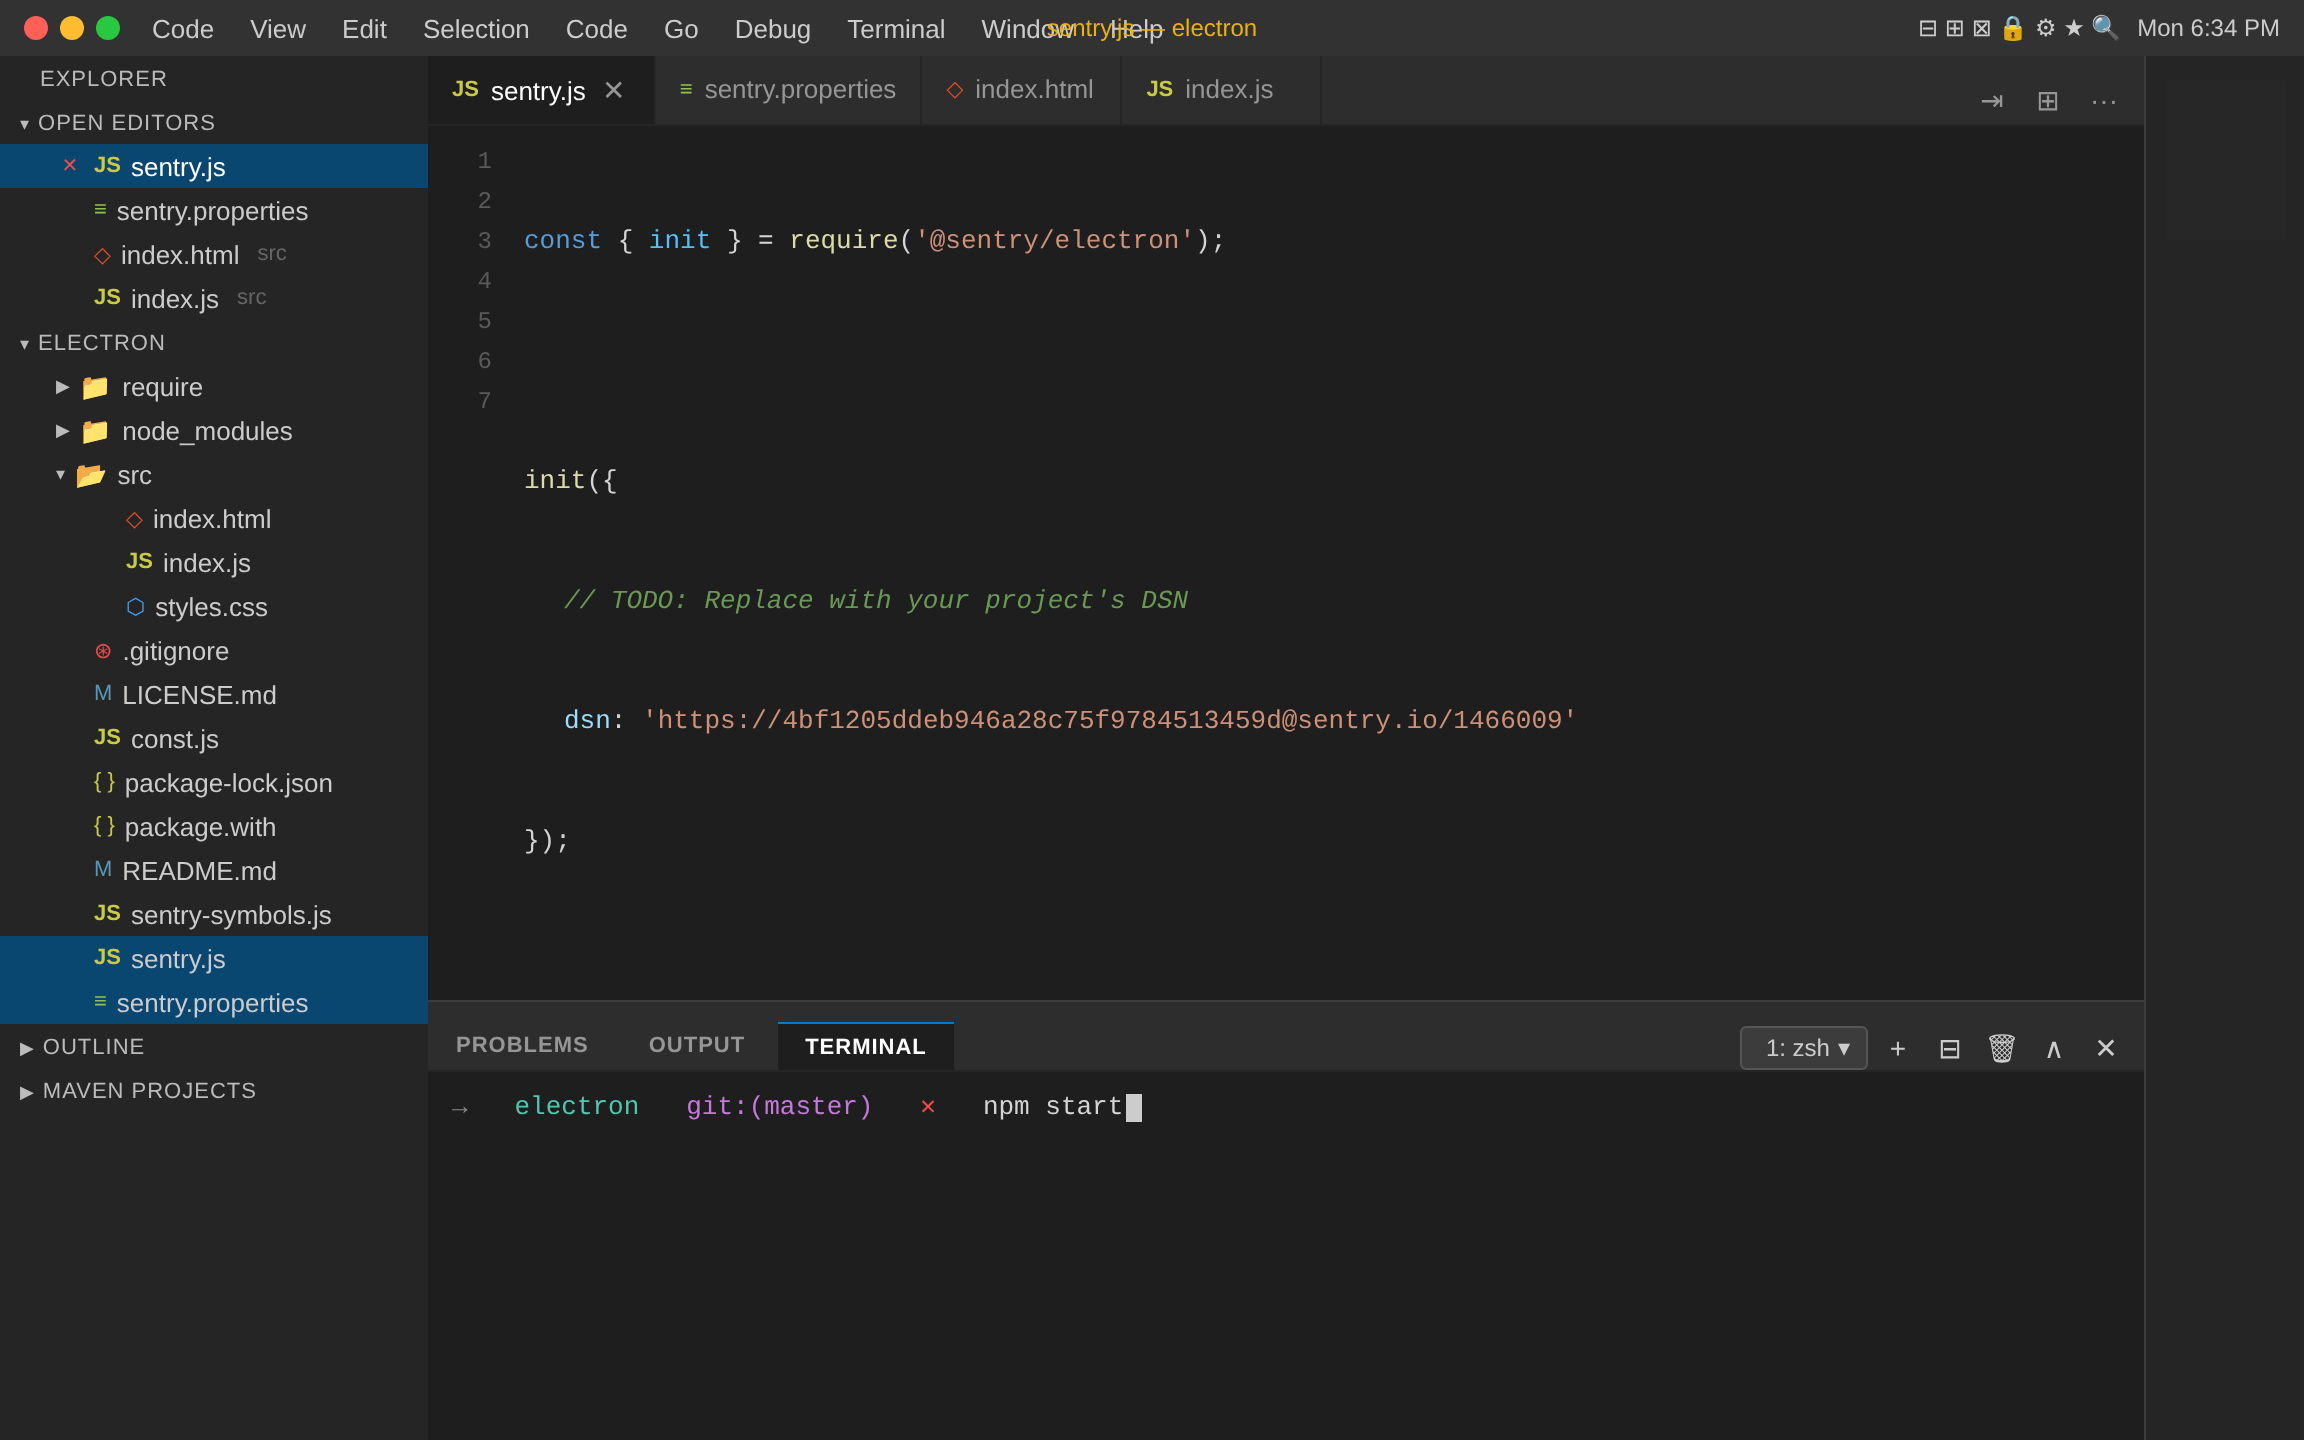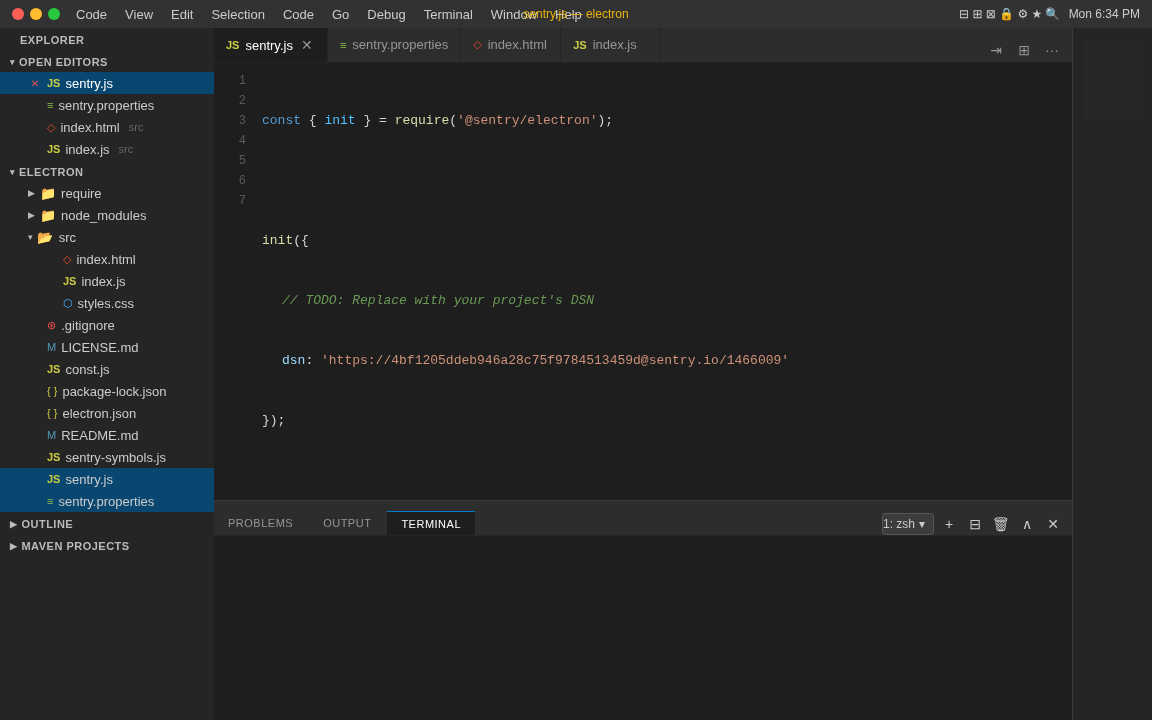--- a/index.html
+++ b/index.html
@@ -69,21 +69,21 @@
       width: 214px;
       background: #252526;
       display: flex;
       flex-direction: column;
       overflow: hidden;
       flex-shrink: 0;
     }
     .sidebar-section-header {
       padding: 6px 10px 4px 20px;
       font-size: 11px;
-      font-weight: 700;
+      font-weight: 400;
       color: #bbbbbb;
       text-transform: uppercase;
       letter-spacing: 0.5px;
       cursor: pointer;
       display: flex;
       align-items: center;
       gap: 4px;
     }
     .chevron { font-size: 9px; color: #bbbbbb; }
     .tree-item {
@@ -236,21 +236,21 @@
       align-items: flex-end;
       border-bottom: 1px solid #252526;
       gap: 2px;
     }
     .panel-tab {
       padding: 0 14px;
       height: 24px;
       display: flex;
       align-items: center;
       font-size: 11px;
-      font-weight: 400;
+      font-weight: 700;
       color: #969696;
       cursor: pointer;
       letter-spacing: 0.5px;
     }
     .panel-tab.active {
       color: #ffffff;
       border-top: 1px solid #007acc;
       background: #1e1e1e;
     }
     .panel-tab-icons {
@@ -303,21 +303,21 @@
 
     
     ::-webkit-scrollbar { width: 4px; }
     ::-webkit-scrollbar-track { background: transparent; }
     ::-webkit-scrollbar-thumb { background: #555; border-radius: 2px; }
 
     .panel-dropdown {
       background: #3c3c3c;
       border: 1px solid #555;
       border-radius: 3px;
-      padding: 2px 8px 2px 0;
+      padding: 2px 8px 2px 12px;
       color: #cccccc;
       font-size: 12px;
       display: flex;
       align-items: center;
       gap: 4px;
       cursor: pointer;
       height: 22px;
     }
   </style>
 </head>
@@ -434,21 +434,21 @@
       <span>const.js</span>
     </div>
     <div class="tree-item indent1">
       <span style="width:14px"></span>
       <span class="icon-json">{ }</span>
       <span>package-lock.json</span>
     </div>
     <div class="tree-item indent1">
       <span style="width:14px"></span>
       <span class="icon-json">{ }</span>
-      <span>electron.json</span>
+      <span>package.with</span>
     </div>
     <div class="tree-item indent1">
       <span style="width:14px"></span>
       <span class="icon-md">M</span>
       <span>README.md</span>
     </div>
     <div class="tree-item indent1">
       <span style="width:14px"></span>
       <span class="icon-js">JS</span>
       <span>sentry-symbols.js</span>
@@ -534,20 +534,33 @@
             <span>1: zsh</span>
             <span>▾</span>
           </div>
           <span class="panel-icon-btn">+</span>
           <span class="panel-icon-btn">⊟</span>
           <span class="panel-icon-btn">🗑</span>
           <span class="panel-icon-btn">∧</span>
           <span class="panel-icon-btn">✕</span>
         </div>
       </div>
+      <div id="terminal-content">
+        <div>
+          <span class="term-prompt">→</span>
+          <span>&nbsp;</span>
+          <span class="term-dir">electron</span>
+          <span>&nbsp;</span>
+          <span class="term-git">git:(master)</span>
+          <span>&nbsp;</span>
+          <span style="color:#f14c4c;">✕</span>
+          <span>&nbsp;</span>
+          <span class="term-cmd">npm start</span><span class="term-cursor"></span>
+        </div>
+      </div>
     </div>
 
   </div>
 
   <div id="right-panel">
     <div style="display:flex;flex-direction:column;gap:4px;padding:4px;align-items:center;">
       <div style="width:60px;height:80px;background:#2a2a2a;border-radius:2px;opacity:0.5;"></div>
     </div>
   </div>
 

